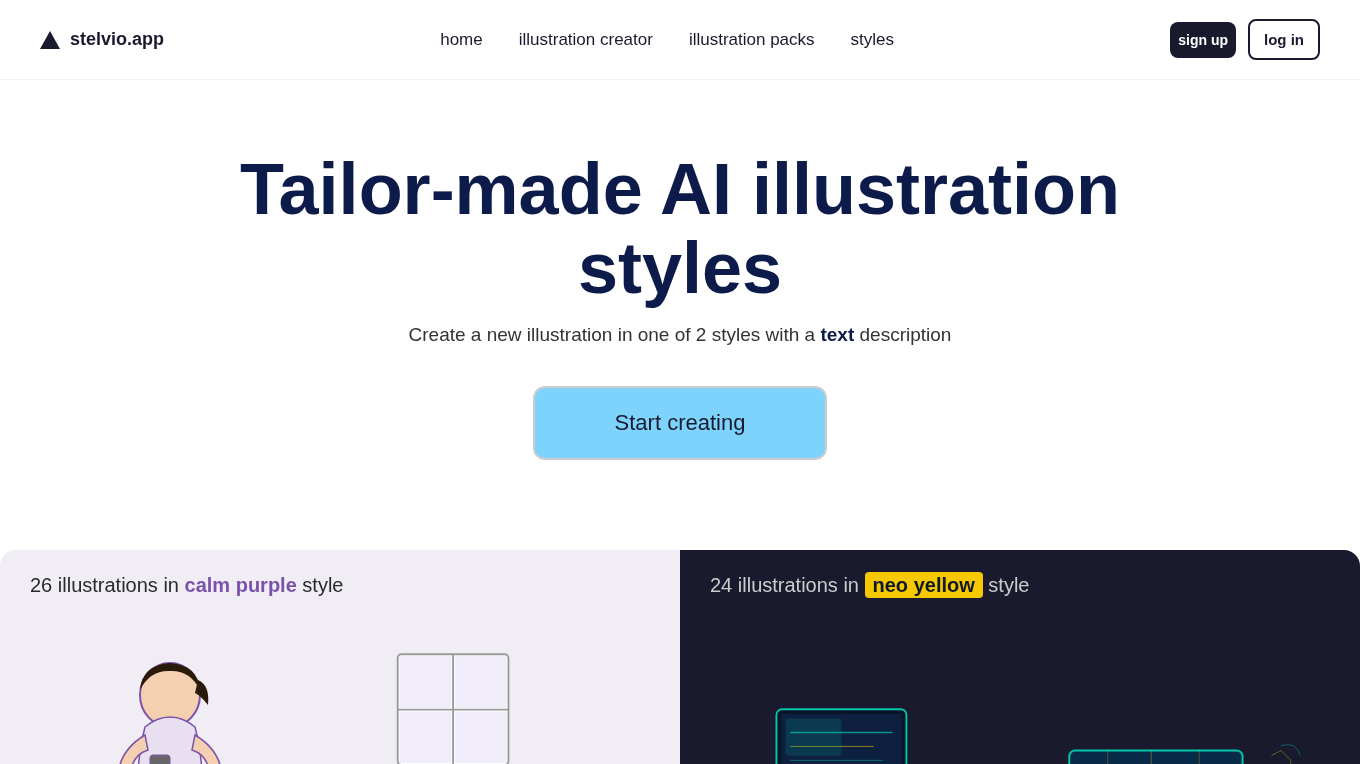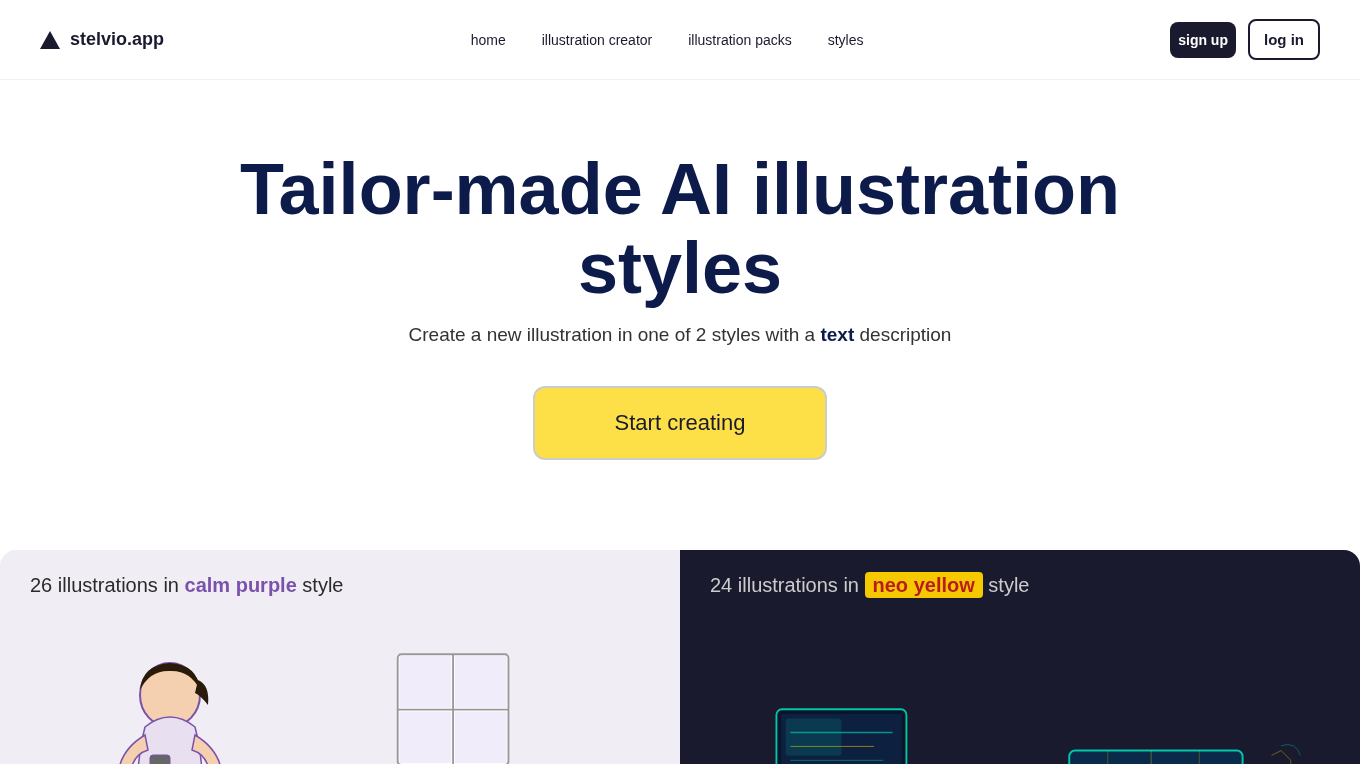--- a/index.html
+++ b/index.html
@@ -34,21 +34,21 @@
       border-left: 10px solid transparent;
       border-right: 10px solid transparent;
       border-bottom: 18px solid #1a1a2e;
     }
     .nav-links {
       display: flex;
       align-items: center;
       gap: 36px;
     }
     .nav-link {
-      font-size: 14px;
+      font-size: 17px;
       color: #1a1a2e;
       text-decoration: none;
       cursor: pointer;
     }
     .nav-actions {
       display: flex;
       align-items: center;
       gap: 12px;
     }
     .btn-signup {
@@ -91,21 +91,21 @@
       color: #333;
       font-weight: 400;
       margin-bottom: 40px;
     }
     .hero-subtitle .highlight {
       font-weight: 700;
       color: #0d1b4b;
     }
     .btn-start {
       display: inline-block;
-      background: #fde047;
+      background: #7dd3fc;
       color: #1a1a2e;
       border: 2px solid #cccccc;
       border-radius: 12px;
       padding: 22px 80px;
       font-size: 22px;
       font-weight: 500;
       cursor: pointer;
       text-decoration: none;
     }
 
@@ -289,21 +289,21 @@
         <rect x="197" y="164" width="46" height="28" fill="#9080b0" opacity="0.5"></rect>
         <rect x="190" y="193" width="60" height="5" rx="2" fill="#ccc" stroke="#aaa" stroke-width="1"></rect>
       </svg>
     </div>
   </div>
 
   <div class="pack pack-yellow">
     <div class="pack-label">
       <span>24</span>
       <span> illustrations in </span>
-      <strong style="background:#f5c800;color:#b91c1c;padding:2px 8px;border-radius:4px;">neo yellow</strong>
+      <strong style="background:#f5c800;color:#0f172a;padding:2px 8px;border-radius:4px;">neo yellow</strong>
       <span> style</span>
     </div>
     <div class="illustrations-container">
 
       <svg class="illus-laptop" viewBox="0 0 280 280" fill="none" xmlns="http://www.w3.org/2000/svg">
 
         <rect x="10" y="200" width="260" height="15" rx="3" fill="#f5c800" opacity="0.8"></rect>
 
         <rect x="40" y="195" width="160" height="10" rx="4" fill="#00c8a8" stroke="#f5c800" stroke-width="1.5"></rect>
 

